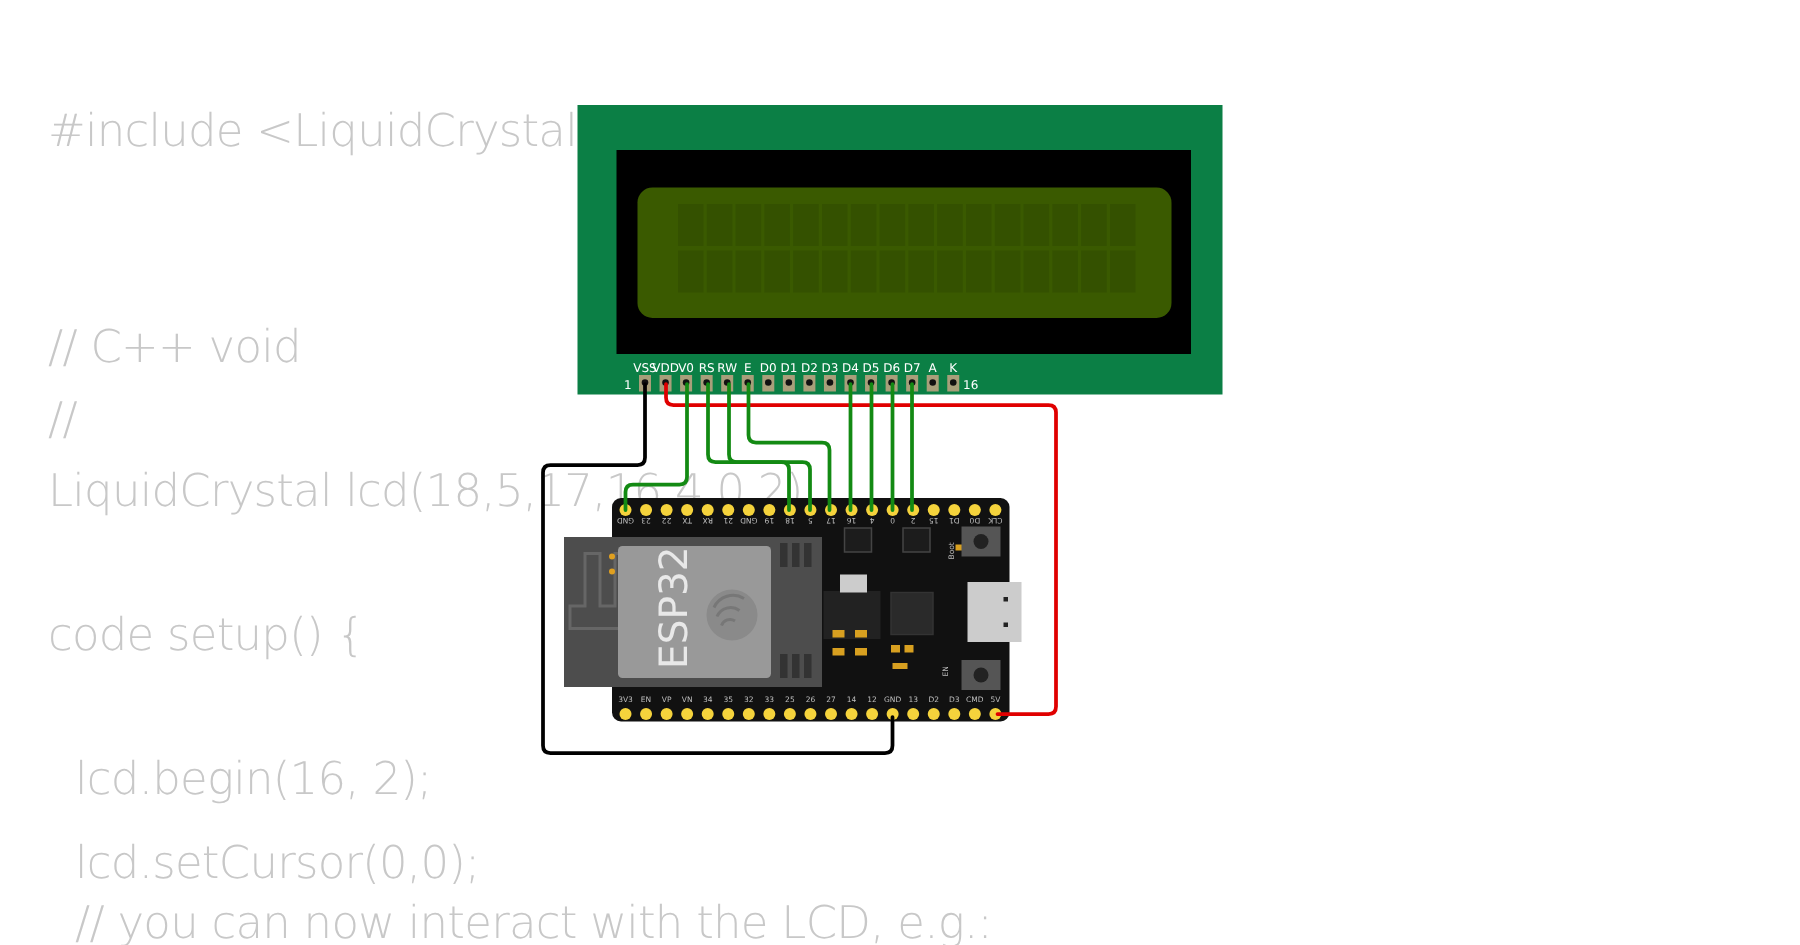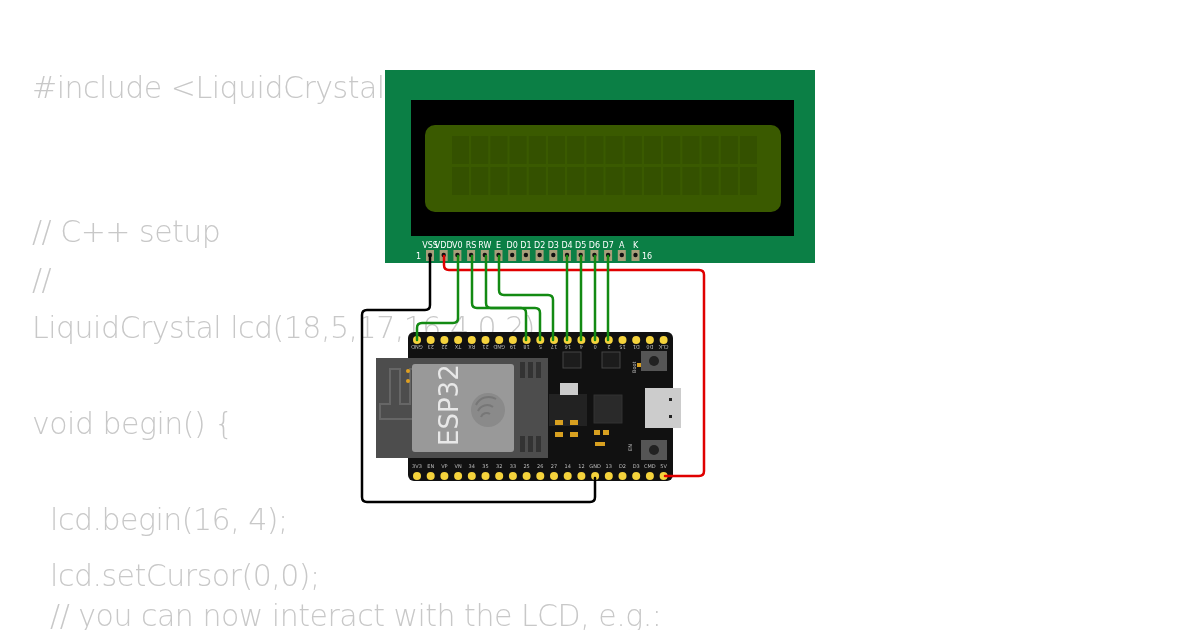--- a/index.html
+++ b/index.html
@@ -7,25 +7,25 @@
   .code-line{position:absolute;left:32px;color:#c8c8c8;font-size:30px;letter-spacing:-0.5px;white-space:pre;line-height:36px;font-family:"DejaVu Sans",sans-serif;font-weight:300;}
   svg.diagram{position:absolute;left:0;top:0;}
   .pinlbl{font-family:"DejaVu Sans",sans-serif;font-size:8px;fill:#ffffff;}
   .esplbl{font-family:"DejaVu Sans",sans-serif;font-size:5px;fill:#bfbfbf;}
 </style>
 </head>
 <body>
 
 <div>
   <div class="code-line" style="top:70px">#include &lt;LiquidCrystal.h&gt;</div>
-  <div class="code-line" style="top:214px">// C++ setup</div>
+  <div class="code-line" style="top:214px">// C++ void</div>
   <div class="code-line" style="top:262px">//</div>
   <div class="code-line" style="top:310px">LiquidCrystal lcd(18,5,17,16,4,0,2);</div>
-  <div class="code-line" style="top:406px">void begin() {</div>
-  <div class="code-line" style="top:502px">  lcd.begin(16, 4);</div>
+  <div class="code-line" style="top:406px">code setup() {</div>
+  <div class="code-line" style="top:502px">  lcd.begin(16, 2);</div>
   <div class="code-line" style="top:558px">  lcd.setCursor(0,0);</div>
   <div class="code-line" style="top:598px">  // you can now interact with the LCD, e.g.:</div>
 </div>
 
 <svg class="diagram" width="1200" height="630" viewBox="0 0 1200 630">
 
   <g>
     <rect x="385" y="70" width="430" height="193" fill="#0b7f45"></rect>
     <rect x="411" y="100" width="383" height="136" fill="#000"></rect>
     <rect x="425" y="125" width="356" height="87" rx="10" fill="#3a5a00"></rect>

